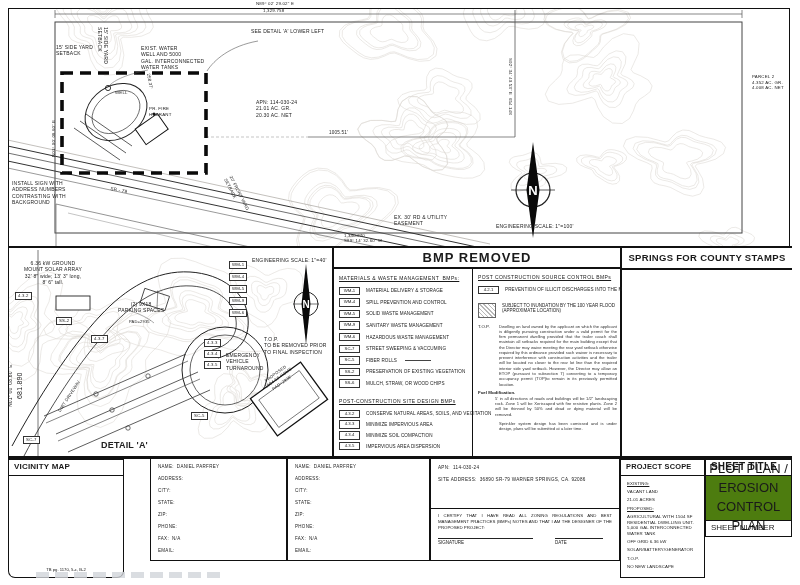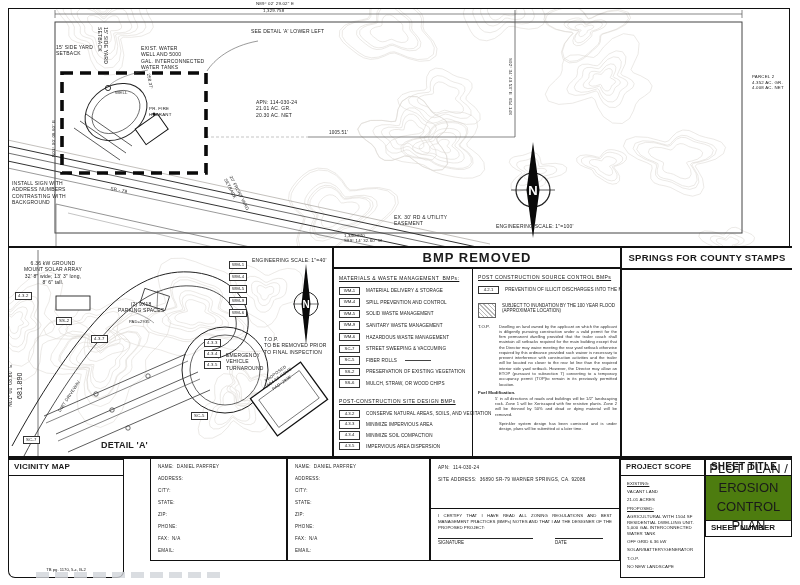--- a/index.html
+++ b/index.html
@@ -67,21 +67,21 @@
   .sig-row{display:flex;gap:22px;margin-top:7px;padding:0 7px;}
   .sigline{border-top:1px solid #222;padding-top:1.5px;font-size:4.5px;}
   .sig1{width:95px;} .sig2{width:48px;}
   .scope-body{padding:5px 5px 0 6px;}
   .scope-line{font-size:4.35px;line-height:1.3;margin-bottom:2.6px;letter-spacing:.1px;}
   .und{text-decoration:underline;}
   .sheet-title-box{height:45px;border:1.6px solid #111;border-top:none;box-sizing:border-box;
                    display:flex;align-items:center;justify-content:center;text-align:center;
                    font-size:13px;line-height:1.45;white-space:pre-line;background:#4d7c0f;}
   .sheet-num-hdr{height:16px;border:1.6px solid #111;border-top:none;box-sizing:border-box;
-                 font-weight:bold;font-size:8px;line-height:13px;padding:0 5px;background:#fff;}
+                 font-weight:normal;font-size:8px;line-height:13px;padding:0 5px;background:#fff;}
   .sheet-num-box{height:41px;border:1.6px solid #111;border-top:none;box-sizing:border-box;
                  display:flex;align-items:center;justify-content:center;font-size:8.5px;background:#fff;}
   
   #watermark{left:36px;top:572px;width:185px;height:6px;overflow:hidden;opacity:.8;}
   #watermark>div{height:14px;background:repeating-linear-gradient(90deg,#d2d5da 0 13px,transparent 13px 19px);}
 </style>
 </head>
 <body>
 
 <svg id="svg-top" class="abs" width="784" height="240" viewBox="0 0 784 240">

